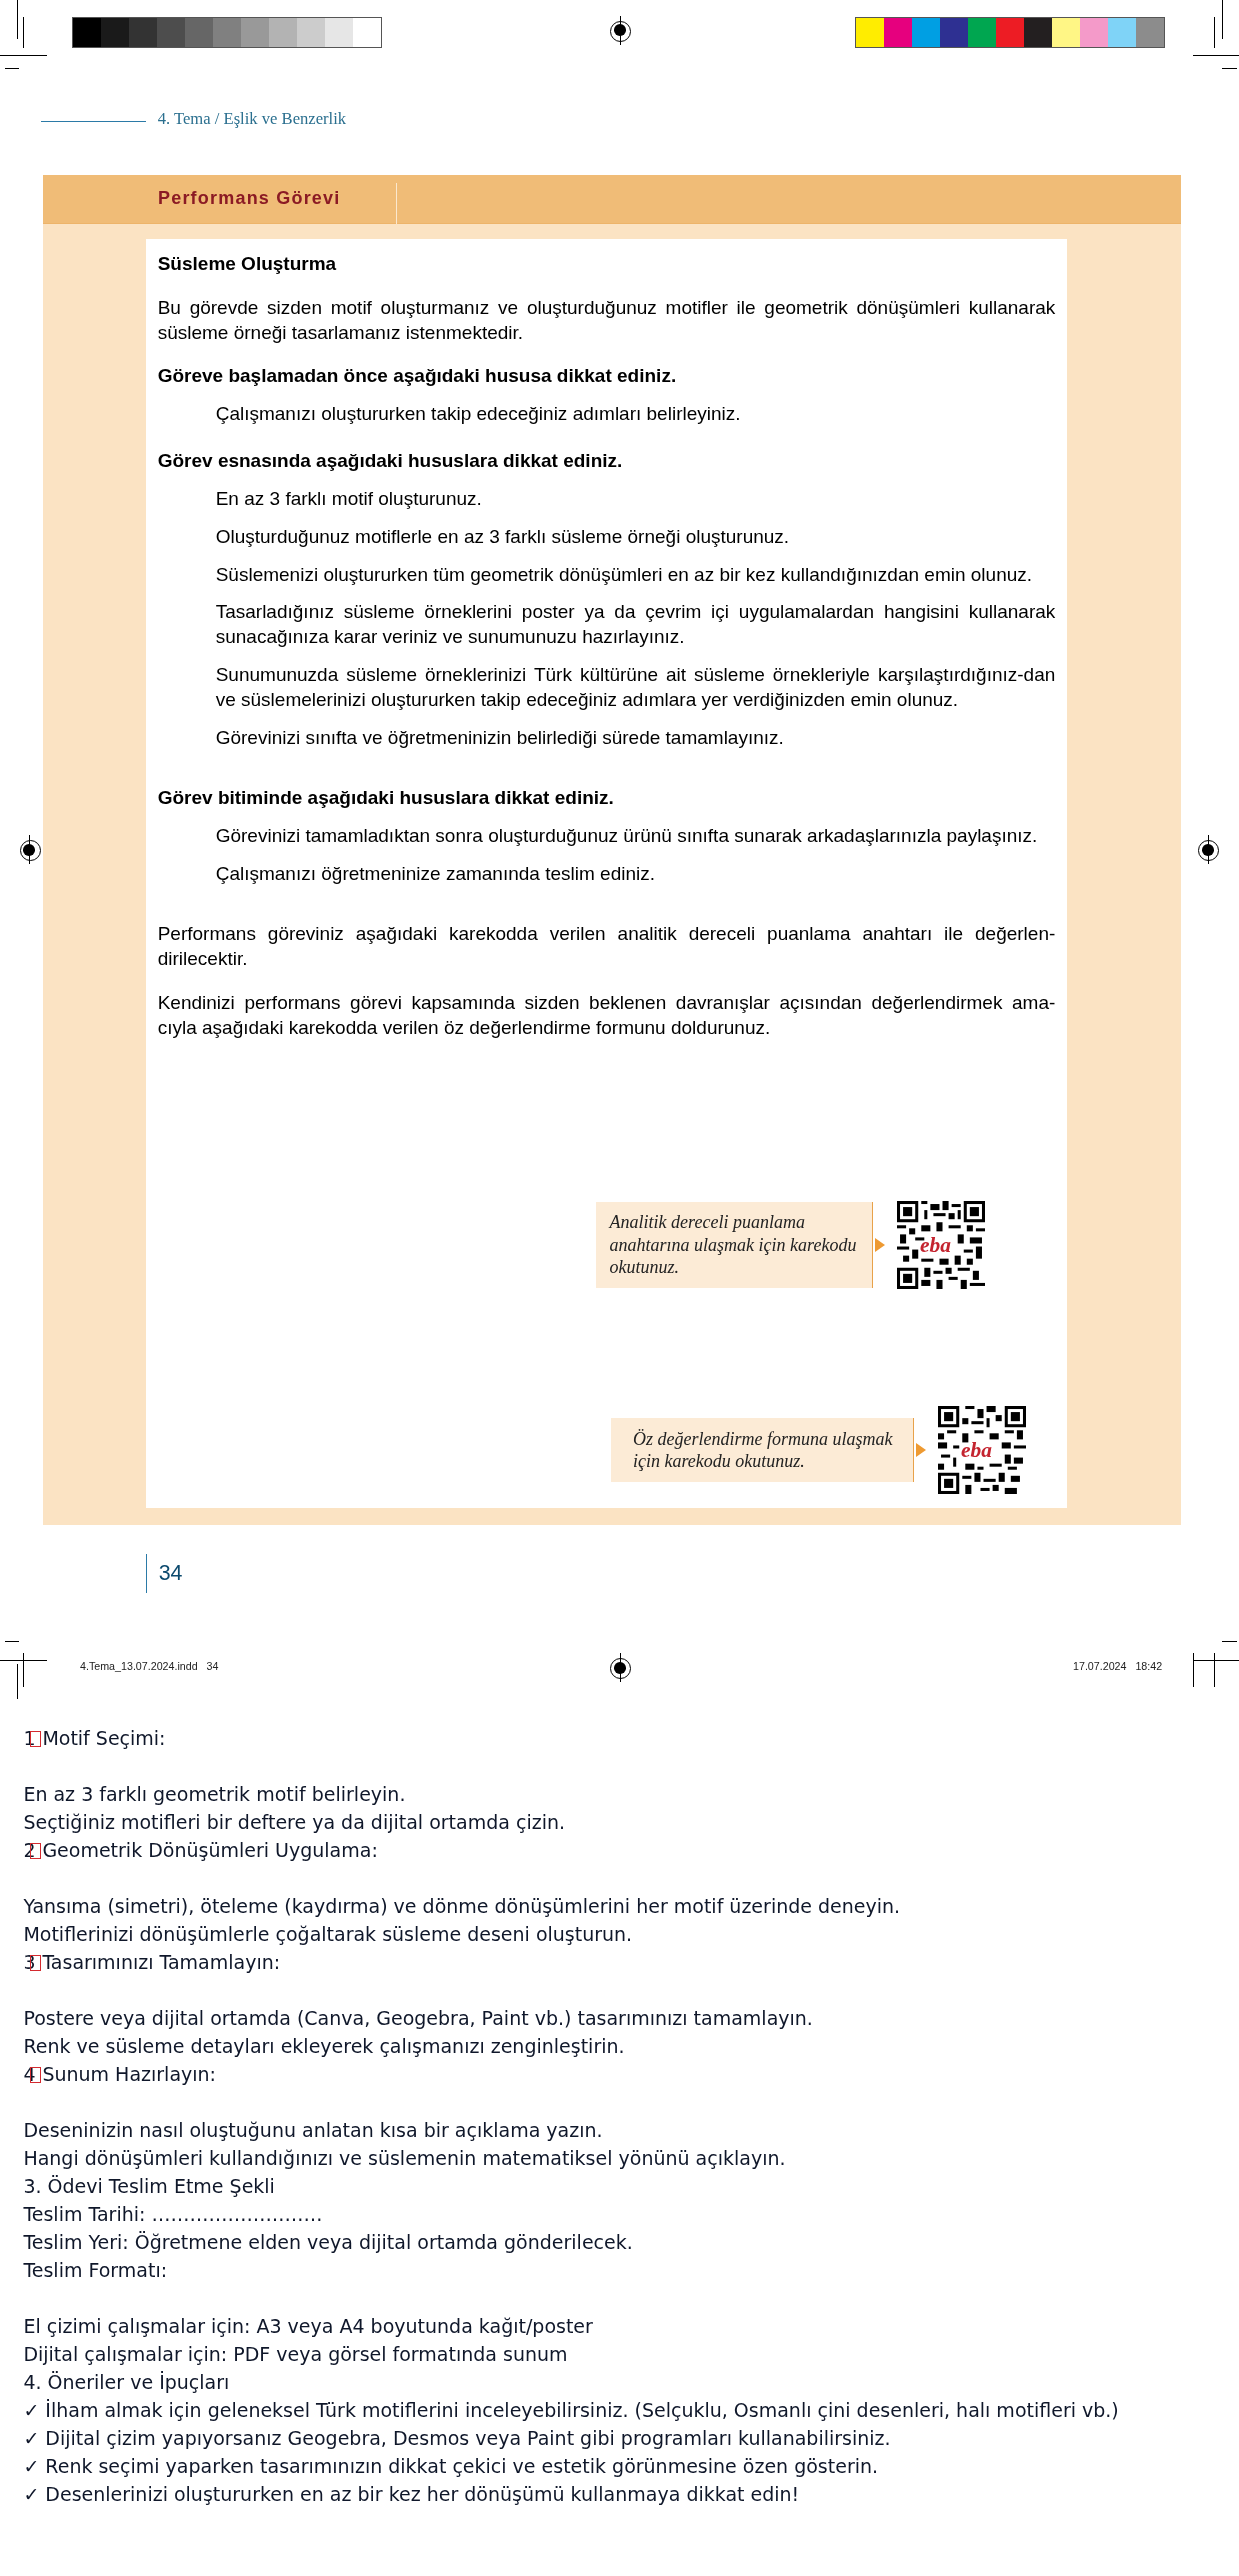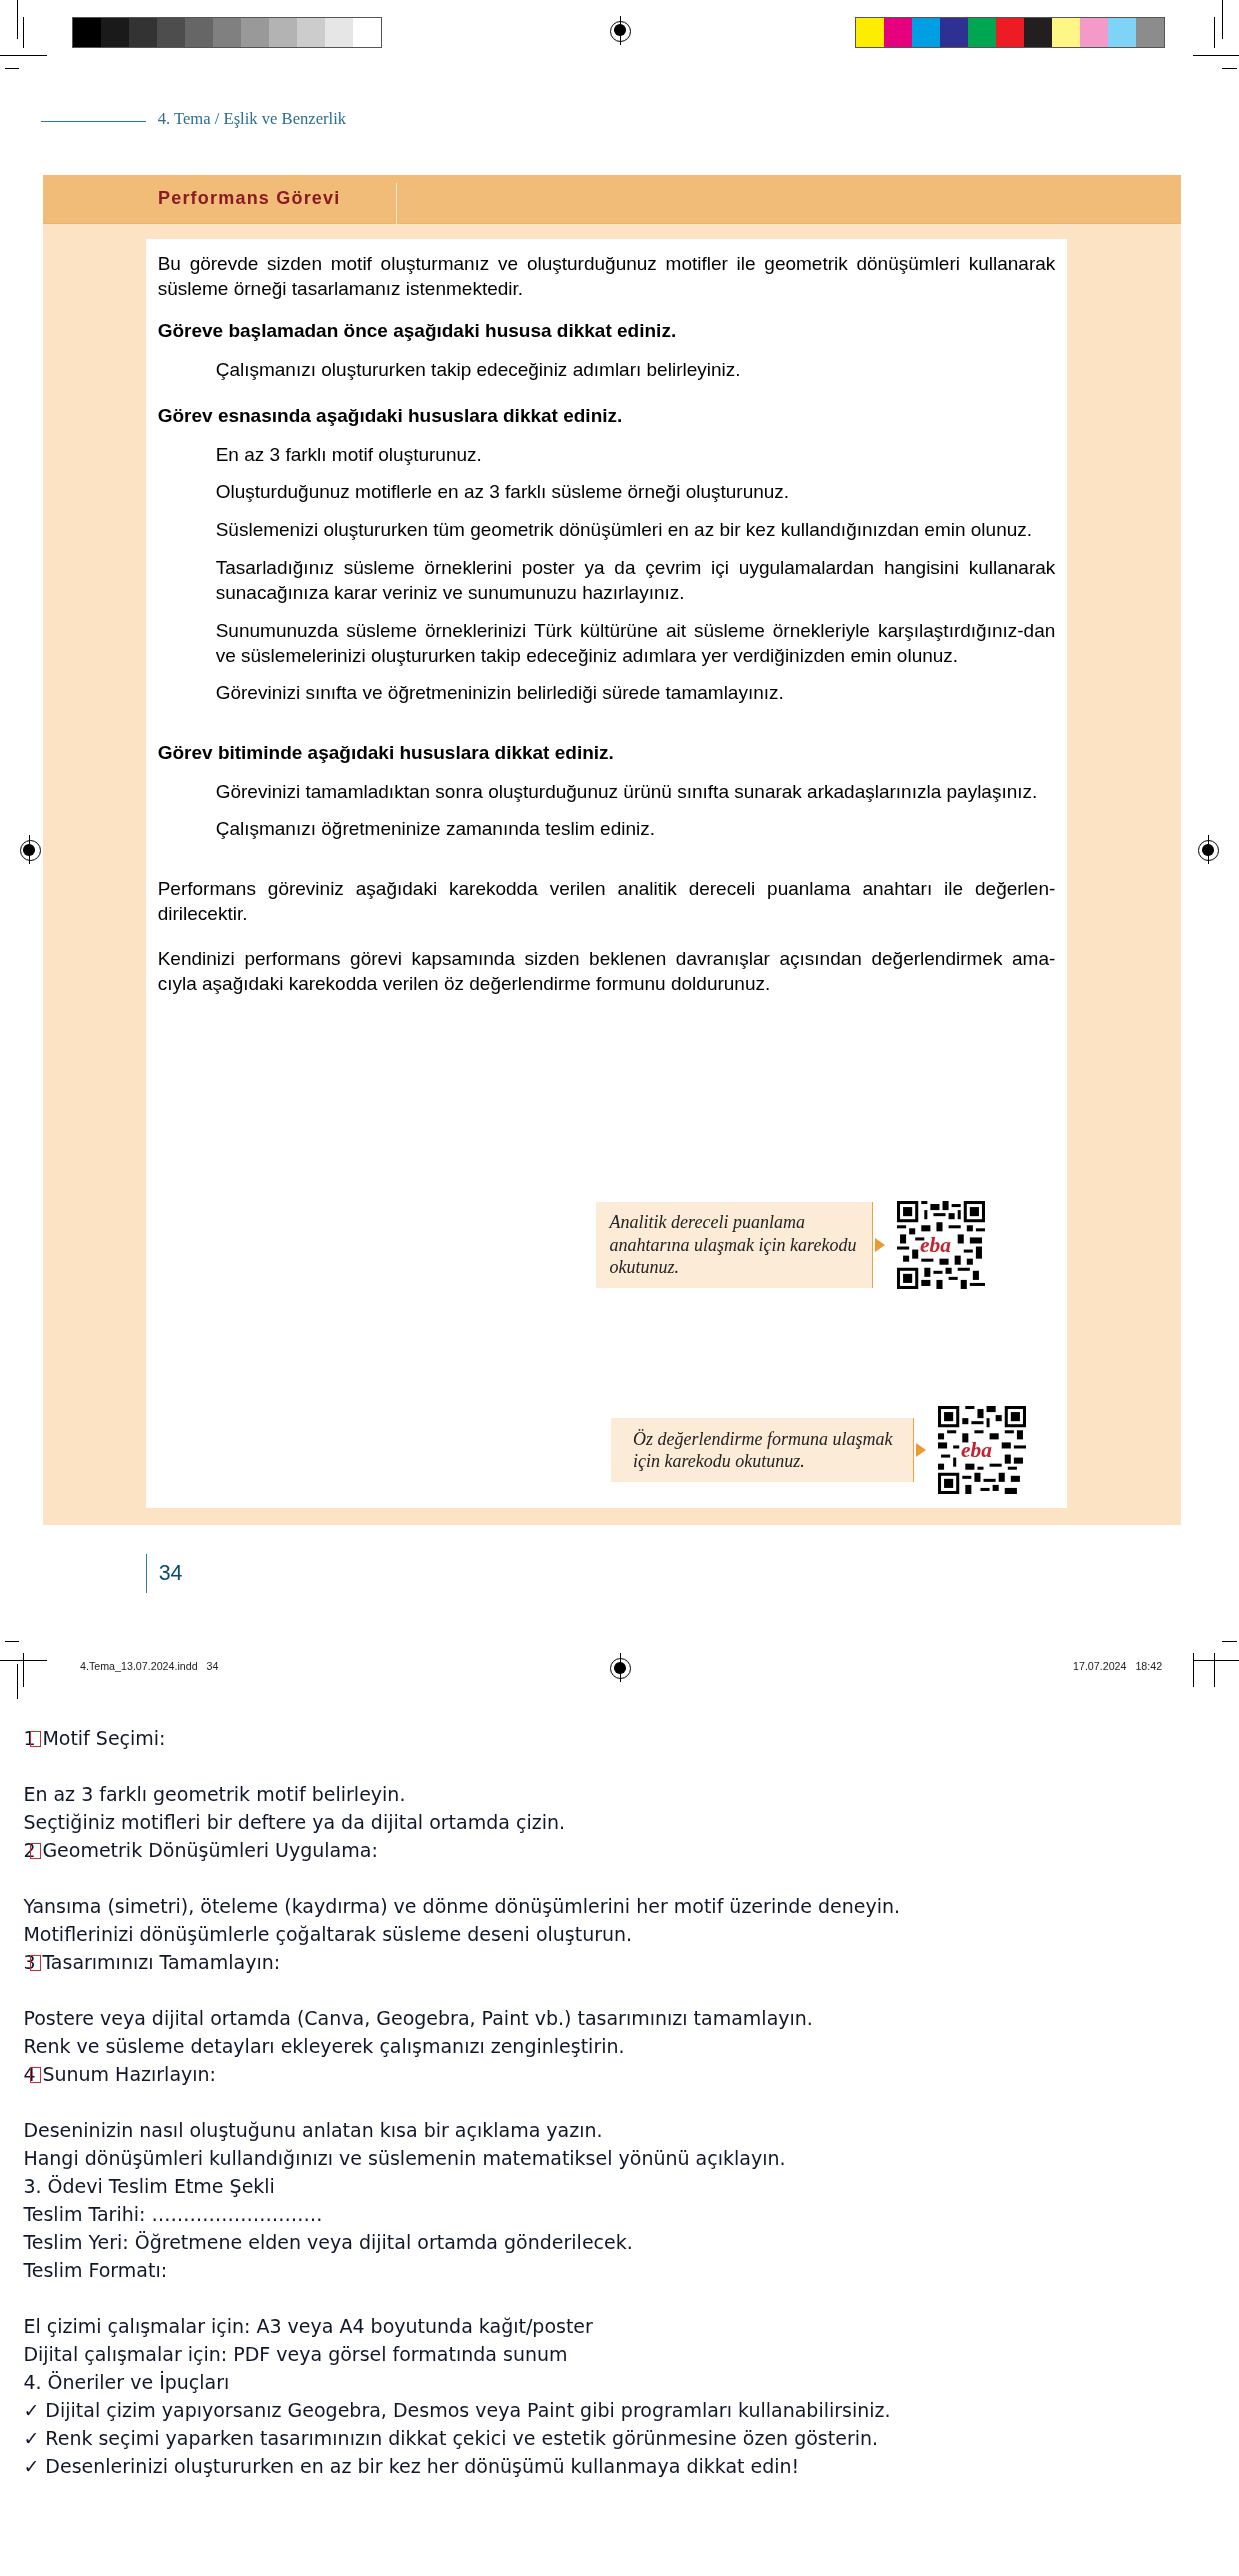--- a/index.html
+++ b/index.html
@@ -105,20 +105,21 @@
   <span class="title">4. Tema / Eşlik ve Benzerlik</span>
 </div>
 
 <section class="perf-box">
   <div class="perf-header">
     <span class="perf-title">Performans Görevi</span>
     <span class="perf-divider"></span>
   </div>
 
   <div class="panel">
+    <div class="t task-title">Süsleme Oluşturma</div>
     <p class="intro">Bu görevde sizden motif oluşturmanız ve oluşturduğunuz motifler ile geometrik dönüşümleri kullanarak süsleme örneği tasarlamanız istenmektedir.</p>
 
     <p class="h sec-h">Göreve başlamadan önce aşağıdaki hususa dikkat ediniz.</p>
     <p class="indent after-gap">Çalışmanızı oluştururken takip edeceğiniz adımları belirleyiniz.</p>
 
     <p class="h sec-h">Görev esnasında aşağıdaki hususlara dikkat ediniz.</p>
     <p class="indent">En az 3 farklı motif oluşturunuz.</p>
     <p class="indent">Oluşturduğunuz motiflerle en az 3 farklı süsleme örneği oluşturunuz.</p>
     <p class="indent">Süslemenizi oluştururken tüm geometrik dönüşümleri en az bir kez kullandığınızdan emin olunuz.</p>
     <p class="indent">Tasarladığınız süsleme örneklerini poster ya da çevrim içi uygulamalardan hangisini kullanarak sunacağınıza karar veriniz ve sunumunuzu hazırlayınız.</p>
@@ -290,17 +291,18 @@
     <div class="line"><span>Deseninizin nasıl oluştuğunu anlatan kısa bir açıklama yazın.</span></div>
     <div class="line"><span>Hangi dönüşümleri kullandığınızı ve süslemenin matematiksel yönünü açıklayın.</span></div>
     <div class="line"><span>3. Ödevi Teslim Etme Şekli</span></div>
     <div class="line"><span>Teslim Tarihi: ………………………</span></div>
     <div class="line"><span>Teslim Yeri: Öğretmene elden veya dijital ortamda gönderilecek.</span></div>
     <div class="line"><span>Teslim Formatı:</span></div>
     <div class="blank"></div>
     <div class="line"><span>El çizimi çalışmalar için: A3 veya A4 boyutunda kağıt/poster</span></div>
     <div class="line"><span>Dijital çalışmalar için: PDF veya görsel formatında sunum</span></div>
     <div class="line"><span>4. Öneriler ve İpuçları</span></div>
+    <div class="line"><span>✓ İlham almak için geleneksel Türk motiflerini inceleyebilirsiniz. (Selçuklu, Osmanlı çini desenleri, halı motifleri vb.)</span></div>
     <div class="line"><span>✓ Dijital çizim yapıyorsanız Geogebra, Desmos veya Paint gibi programları kullanabilirsiniz.</span></div>
     <div class="line"><span>✓ Renk seçimi yaparken tasarımınızın dikkat çekici ve estetik görünmesine özen gösterin.</span></div>
     <div class="line"><span>✓ Desenlerinizi oluştururken en az bir kez her dönüşümü kullanmaya dikkat edin!</span></div>
   </div>
 
 
 </body></html>

